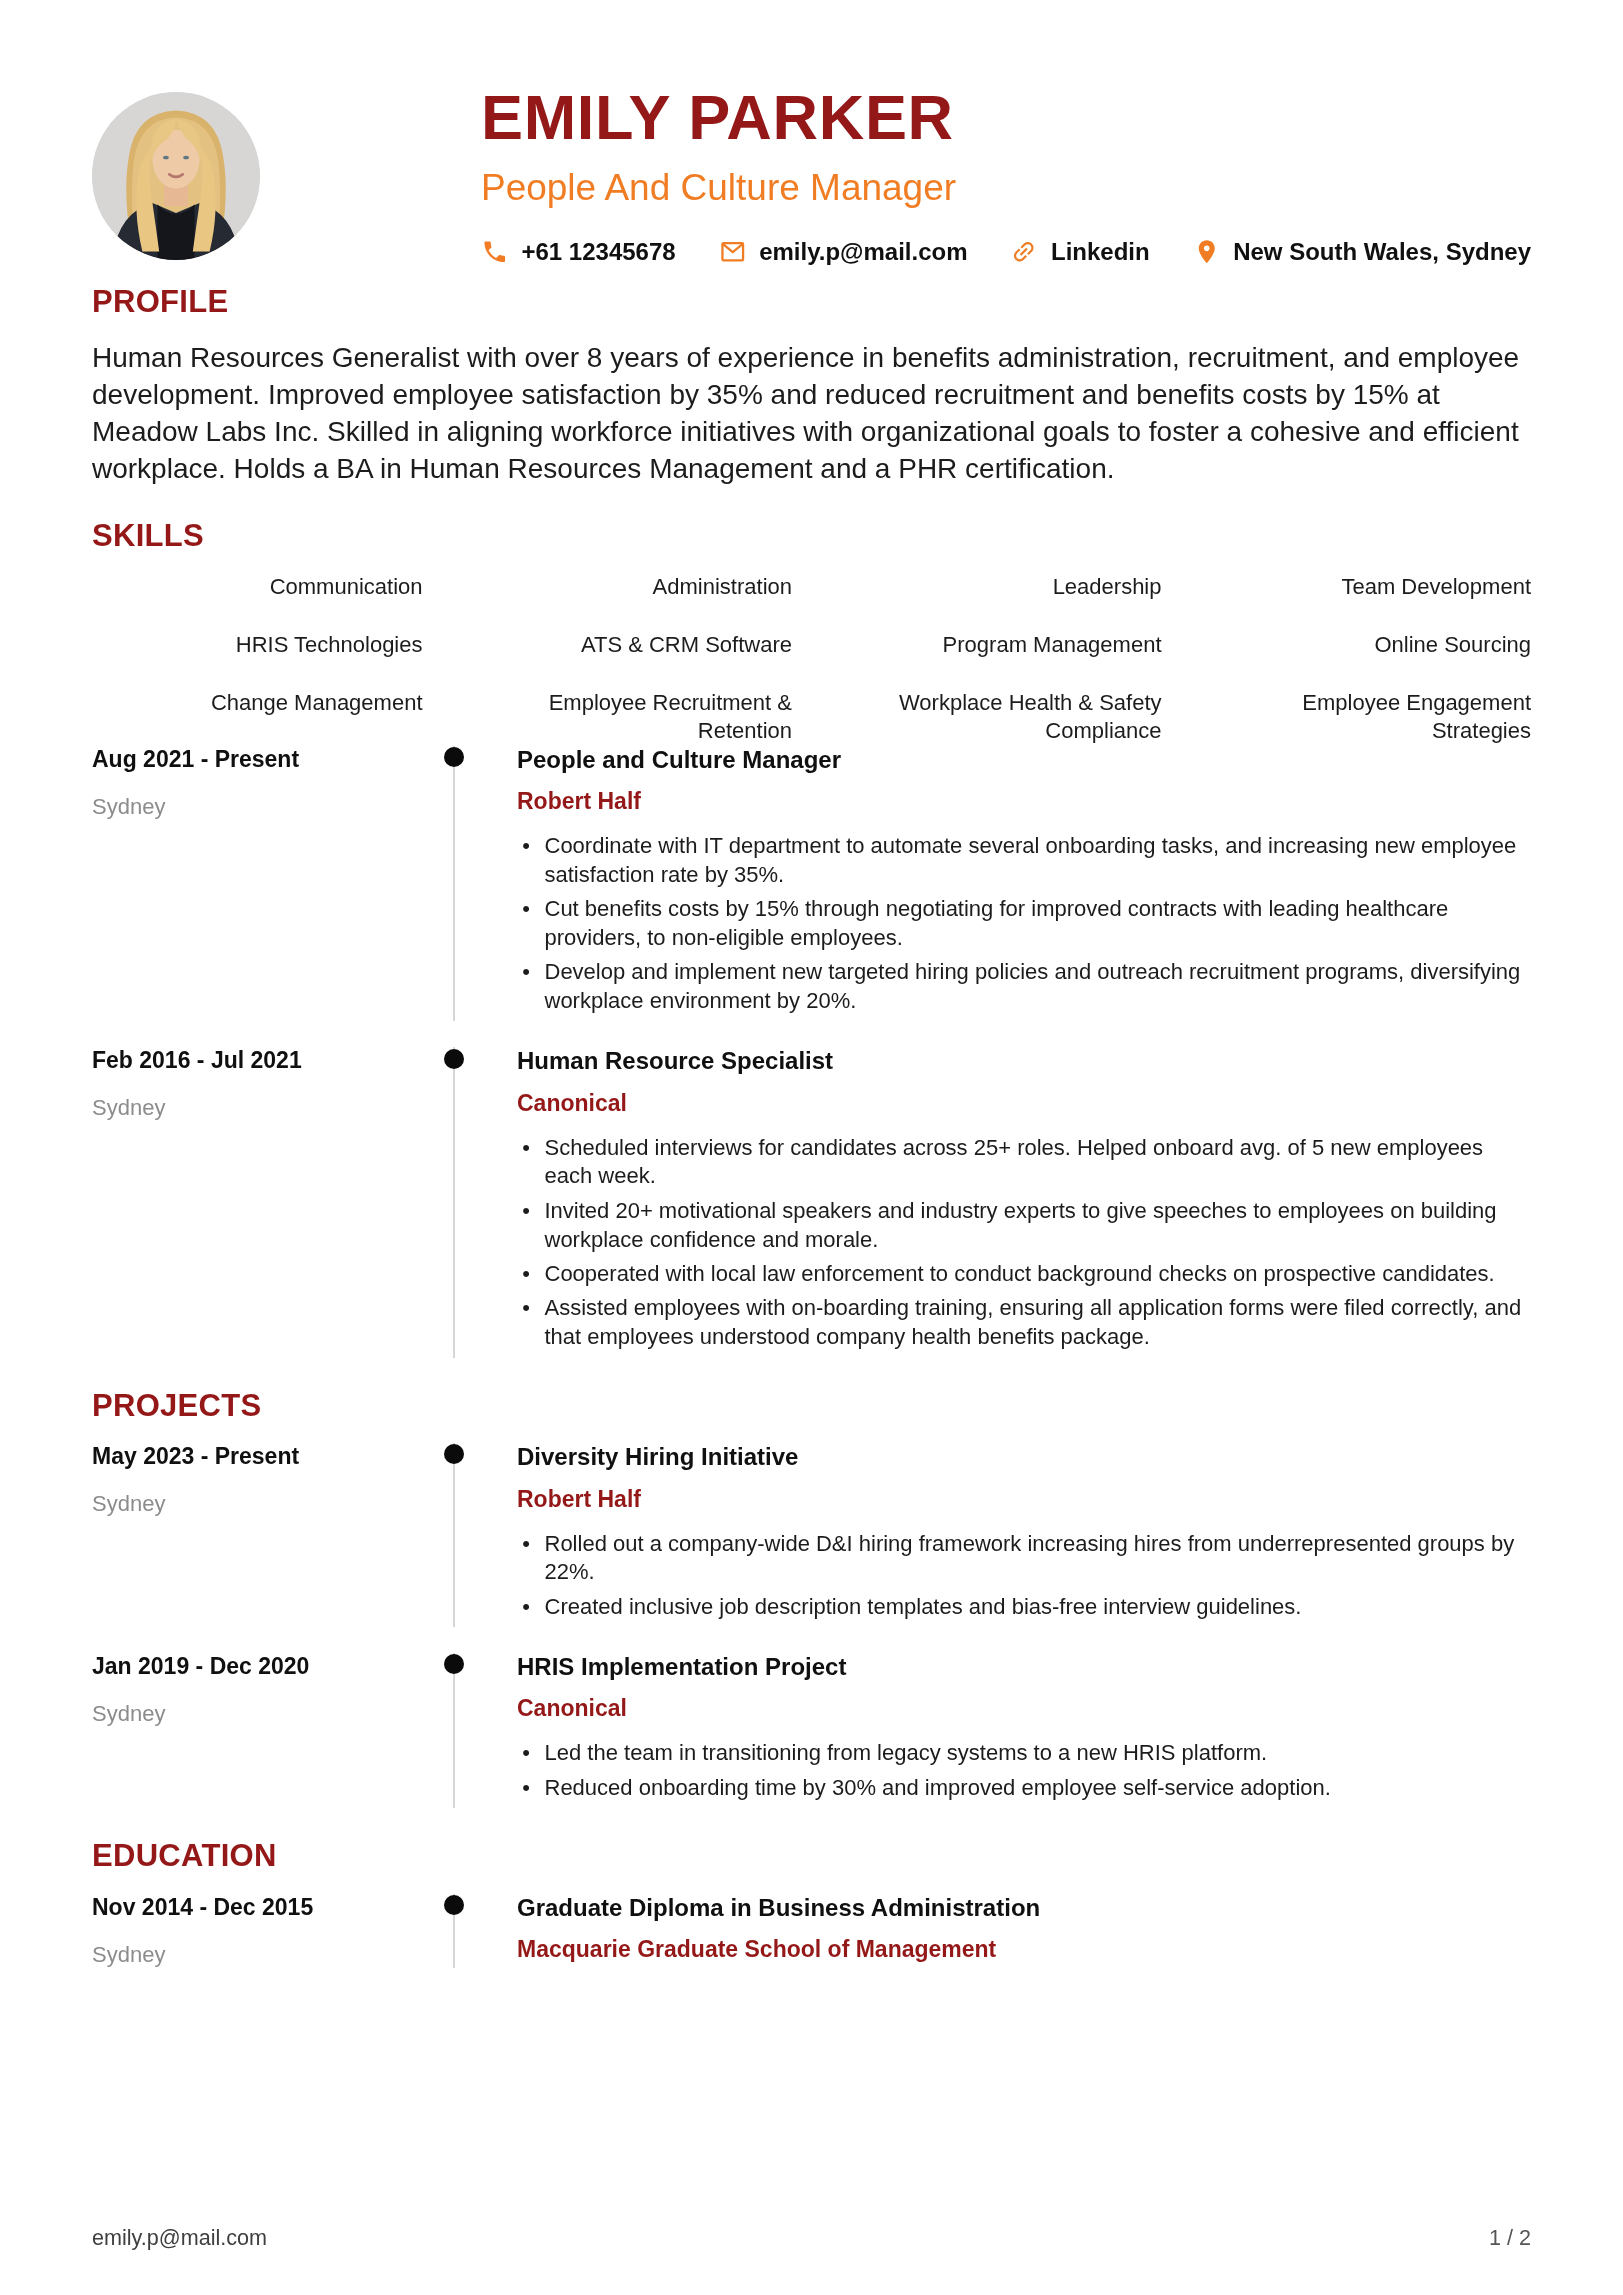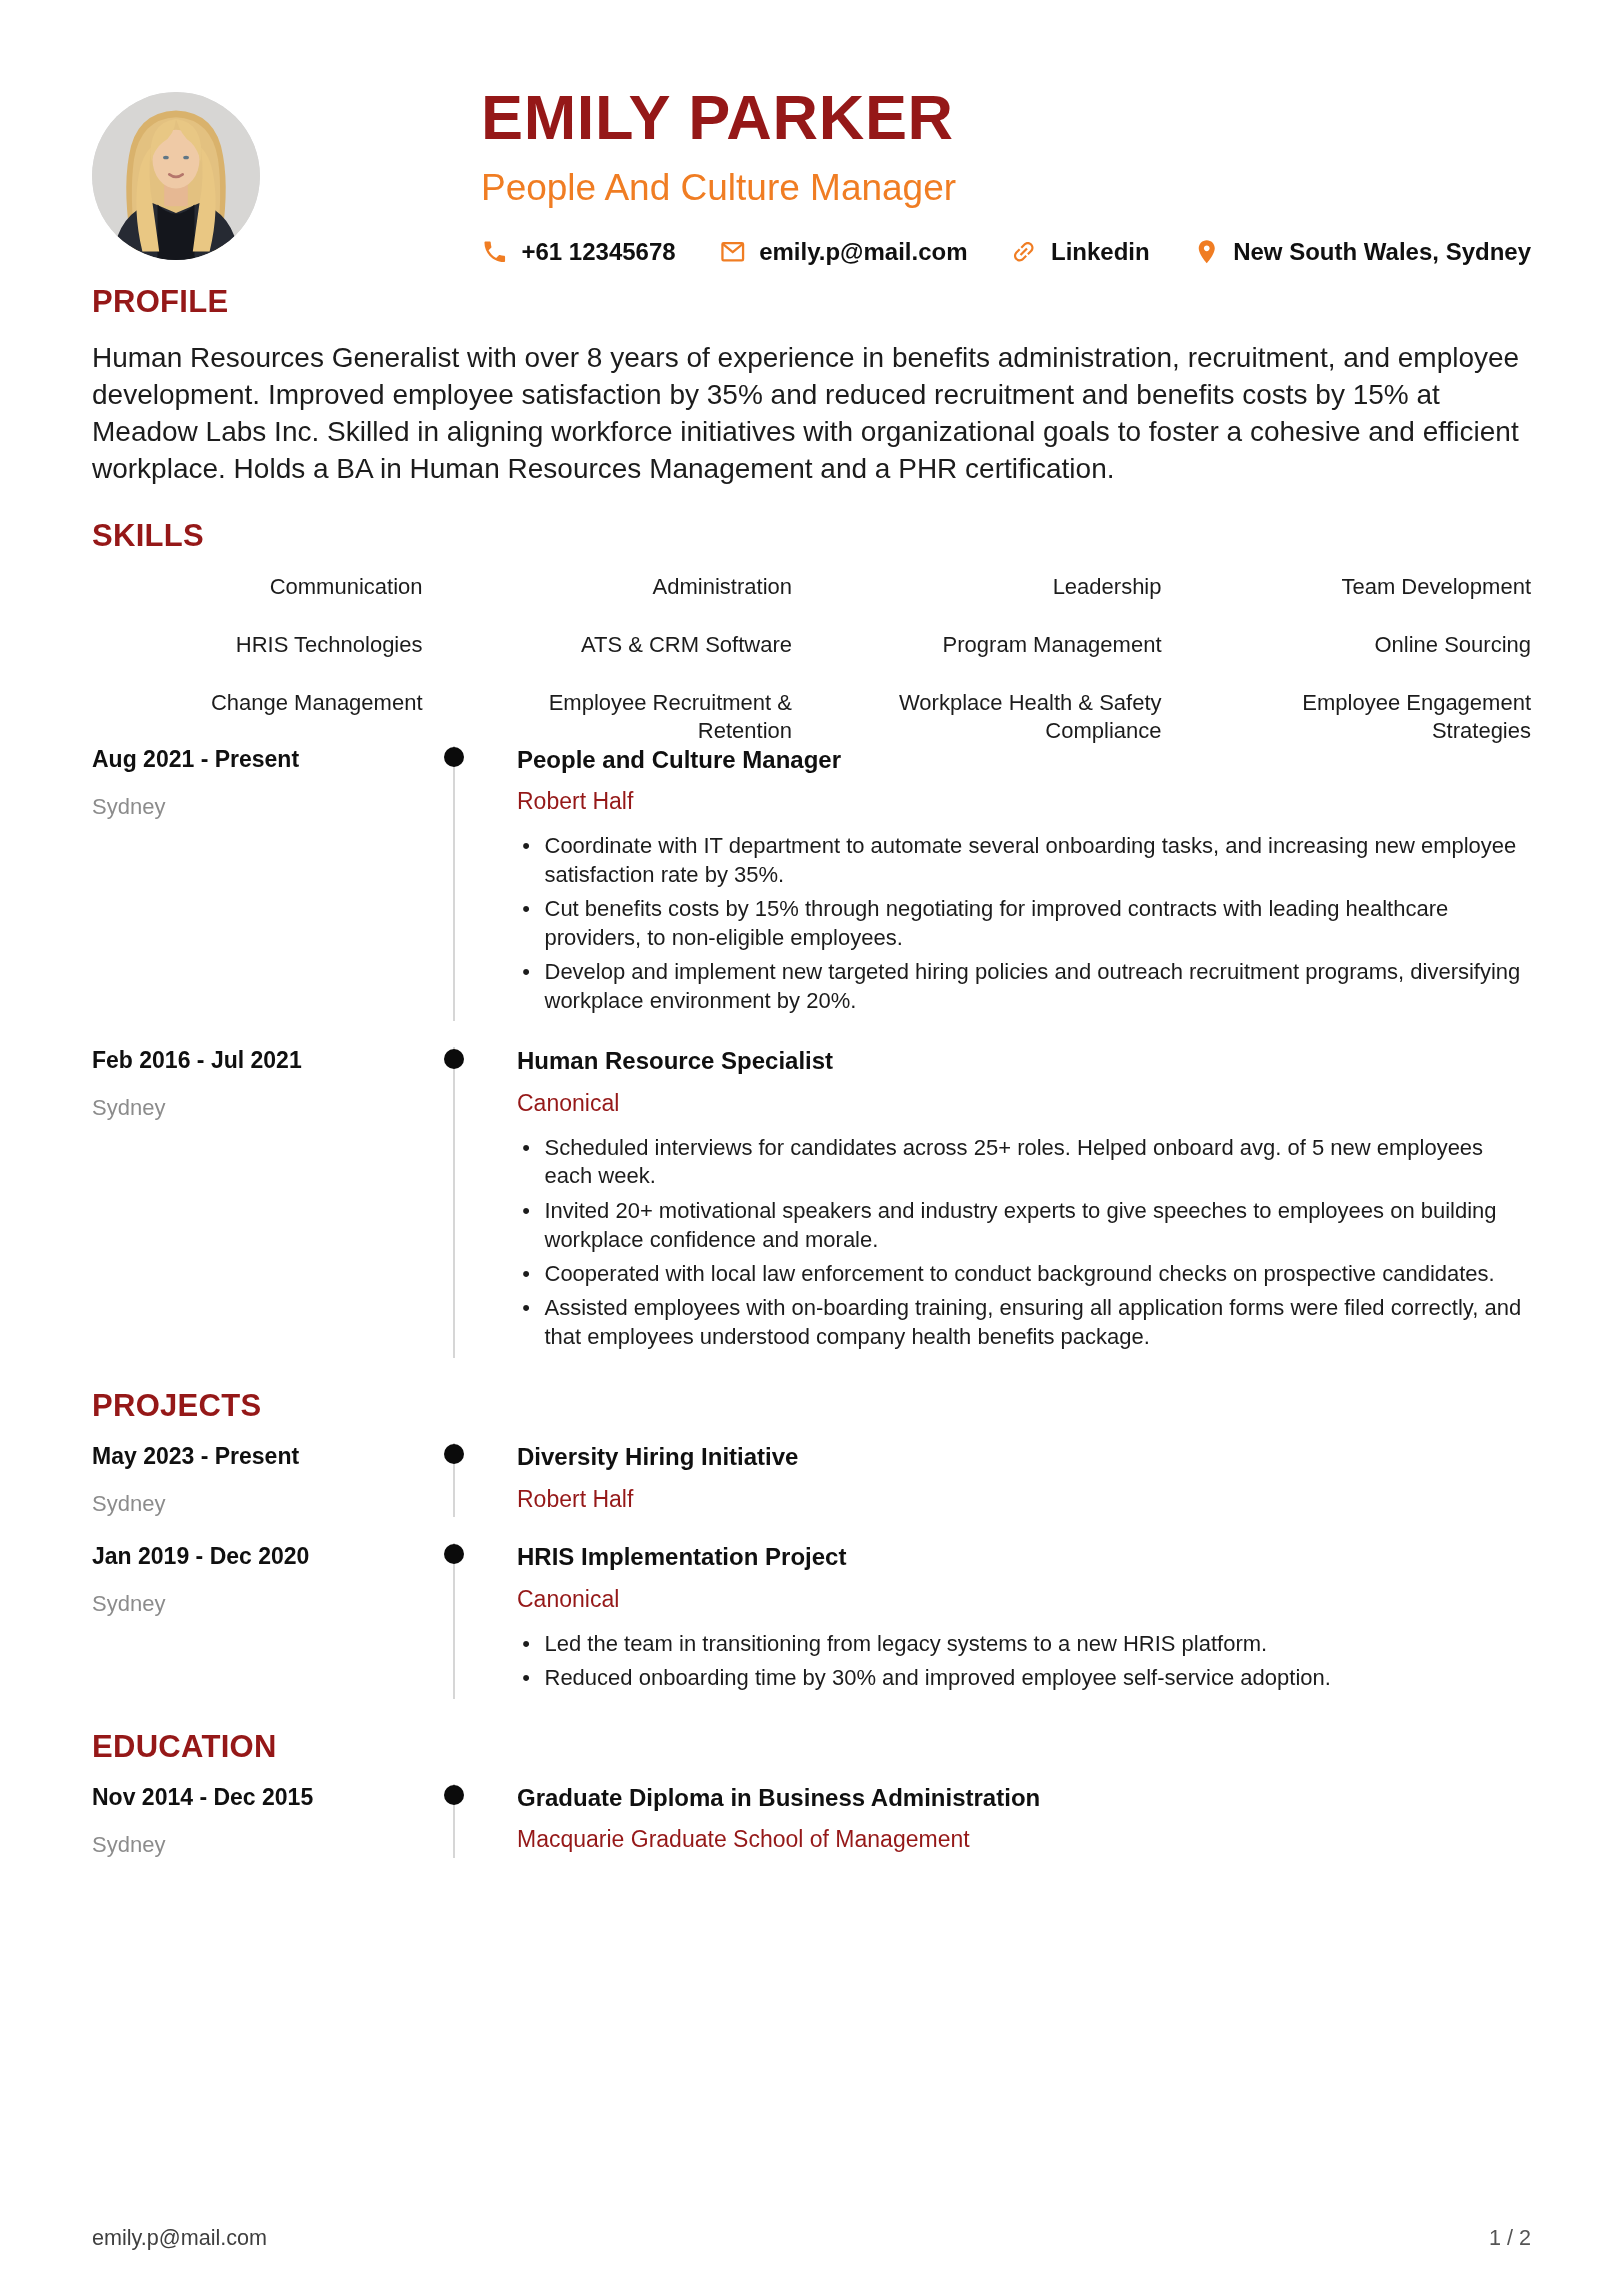--- a/index.html
+++ b/index.html
@@ -37,21 +37,21 @@
   .entry-left{width:361px;flex-shrink:0;}
   .entry-dates{font-size:23px;font-weight:bold;color:#101010;}
   .entry-location{font-size:22px;color:var(--gray);margin-top:21px;}
   .entry-timeline{width:2px;background:var(--line);flex-shrink:0;position:relative;}
   .entry-timeline::before{
     content:"";position:absolute;top:1.3px;left:50%;transform:translateX(-50%);
     width:20px;height:20px;border-radius:50%;background:var(--dot);
   }
   .entry-content{flex:1;padding-left:62px;}
   .entry-title{font-size:24px;font-weight:bold;color:#101010;}
-  .entry-company{font-size:23px;font-weight:normal;color:var(--maroon);margin-top:14.4px;}
+  .entry-company{font-size:23px;font-weight:bold;color:var(--maroon);margin-top:14.4px;}
   .entry-bullets{list-style:none;margin:17px 0 0 0;padding:0;font-size:22px;line-height:1.3;color:var(--ink);}
   .entry-bullets li{position:relative;padding-left:27.5px;margin-bottom:5.9px;}
   .entry-bullets li::before{content:"\2022";position:absolute;left:5.2px;top:0;}
   
   .footer{
     position:absolute;left:92px;right:92px;bottom:44px;
     display:flex;justify-content:space-between;align-items:center;
     font-size:21.6px;color:#3f3f3f;
   }
   .footer .page-num{color:#555;}
@@ -203,20 +203,24 @@
     <div id="projects-entries">
         <div class="entry">
           <div class="entry-left">
             <div class="entry-dates">May 2023 - Present</div>
             <div class="entry-location">Sydney</div>
           </div>
           <div class="entry-timeline"></div>
           <div class="entry-content">
             <div class="entry-title">Diversity Hiring Initiative</div>
             <div class="entry-company">Robert Half</div>
+            <ul class="entry-bullets">
+              <li>Rolled out a company-wide D&amp;I hiring framework increasing hires from underrepresented groups by 22%.</li>
+              <li>Created inclusive job description templates and bias-free interview guidelines.</li>
+            </ul>
           </div>
         </div>
         <div class="entry">
           <div class="entry-left">
             <div class="entry-dates">Jan 2019 - Dec 2020</div>
             <div class="entry-location">Sydney</div>
           </div>
           <div class="entry-timeline"></div>
           <div class="entry-content">
             <div class="entry-title">HRIS Implementation Project</div>

